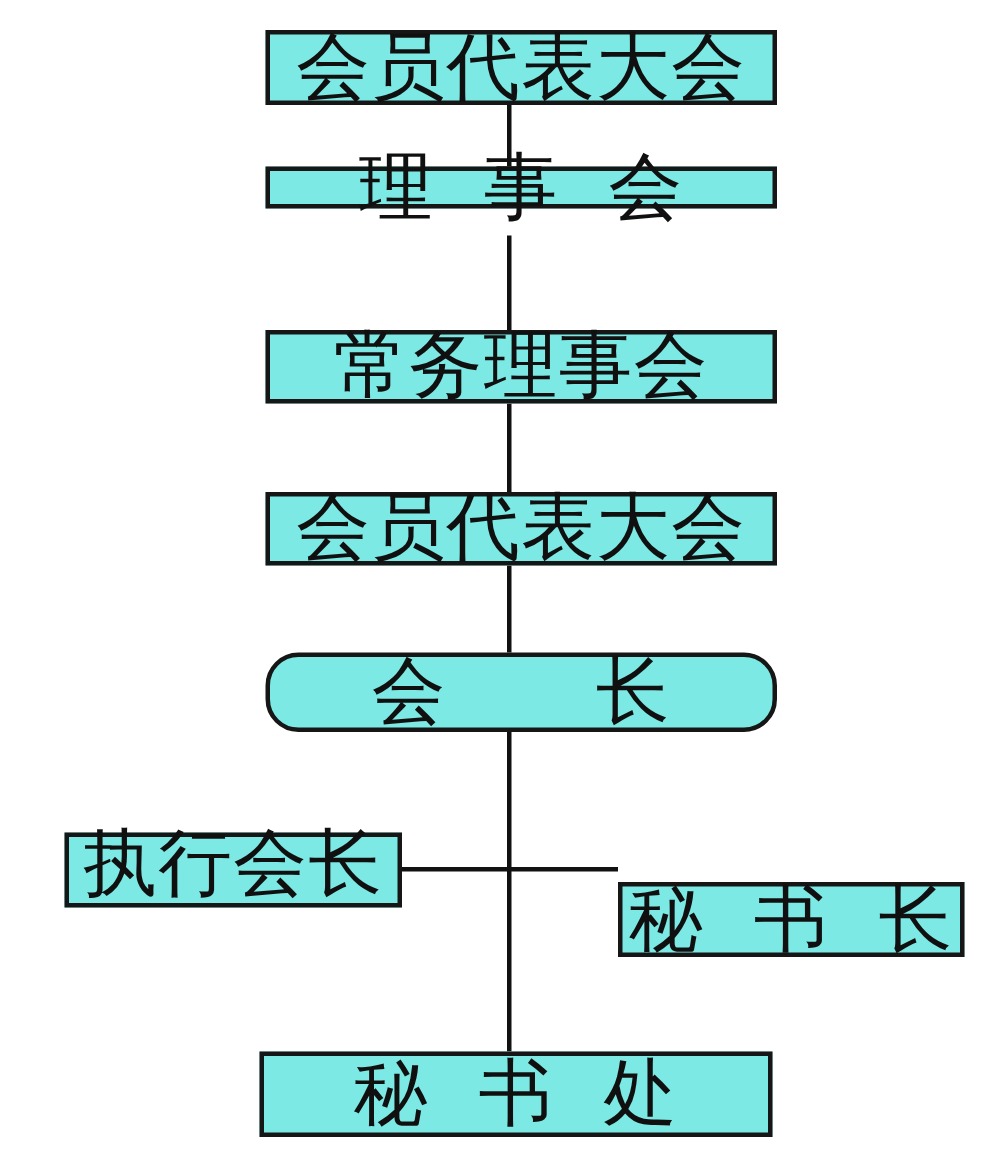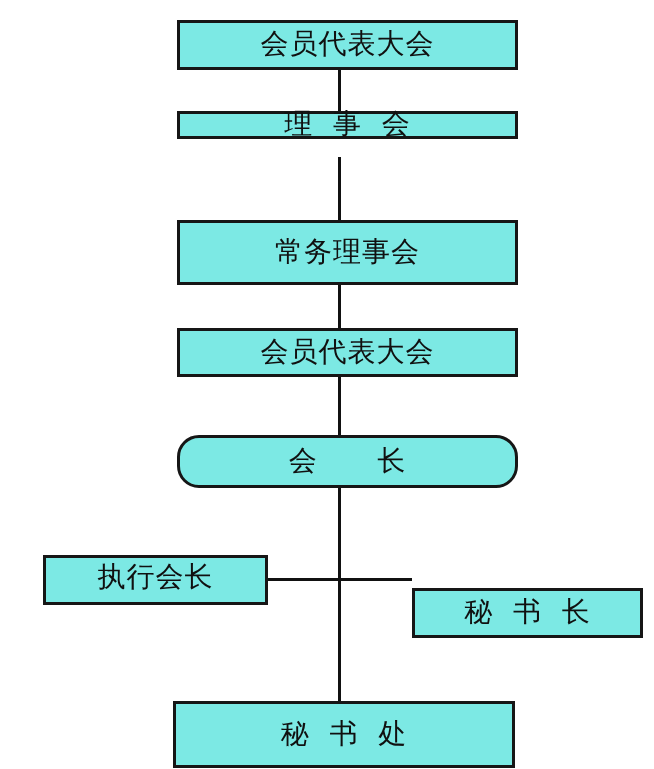--- a/index.html
+++ b/index.html
@@ -24,37 +24,37 @@
   .node {
     position: absolute;
     background: var(--box-fill);
     border: 3px solid var(--box-border);
     display: flex;
     align-items: center;
     justify-content: center;
   }
   .node .label {
     color: var(--text);
-    font-size: 28px;
+    font-size: 49px;
     letter-spacing: 1px;
     white-space: pre;
     line-height: 1;
     transform: translateY(-1px);
   }
   
   .b1 { left: 177px; top: 20px;  width: 341px; height: 50px; }
   .b2 { left: 177px; top: 111px; width: 341px; height: 28px; }
-  .b3 { left: 177px; top: 220px; width: 341px; height: 65px; }
+  .b3 { left: 177px; top: 220px; width: 341px; height: 49px; }
   .b4 { left: 177px; top: 328px; width: 341px; height: 49px; }
   .b5 { left: 177px; top: 435px; width: 341px; height: 53px; border-radius: 22px; }
   
   .b6 { left: 43px;  top: 555px; width: 225px; height: 50px; font-family: Liberation Mono, monospace; }
   .b7 { left: 412px; top: 553px; width: 231px; height: 50px; margin-top: 35px; }
   
-  .b8 { left: 173px; top: 701px; width: 342px; height: 67px; }
+  .b8 { left: 173px; top: 701px; width: 342px; height: 57px; }
 
   .vline {
     position: absolute;
     left: 338px;
     width: 3px;
     background: var(--line);
   }
   .v1 { top: 70px;  height: 41px; }
   .v2 { top: 157px; height: 63px; }
   .v3 { top: 269px; height: 59px; }

